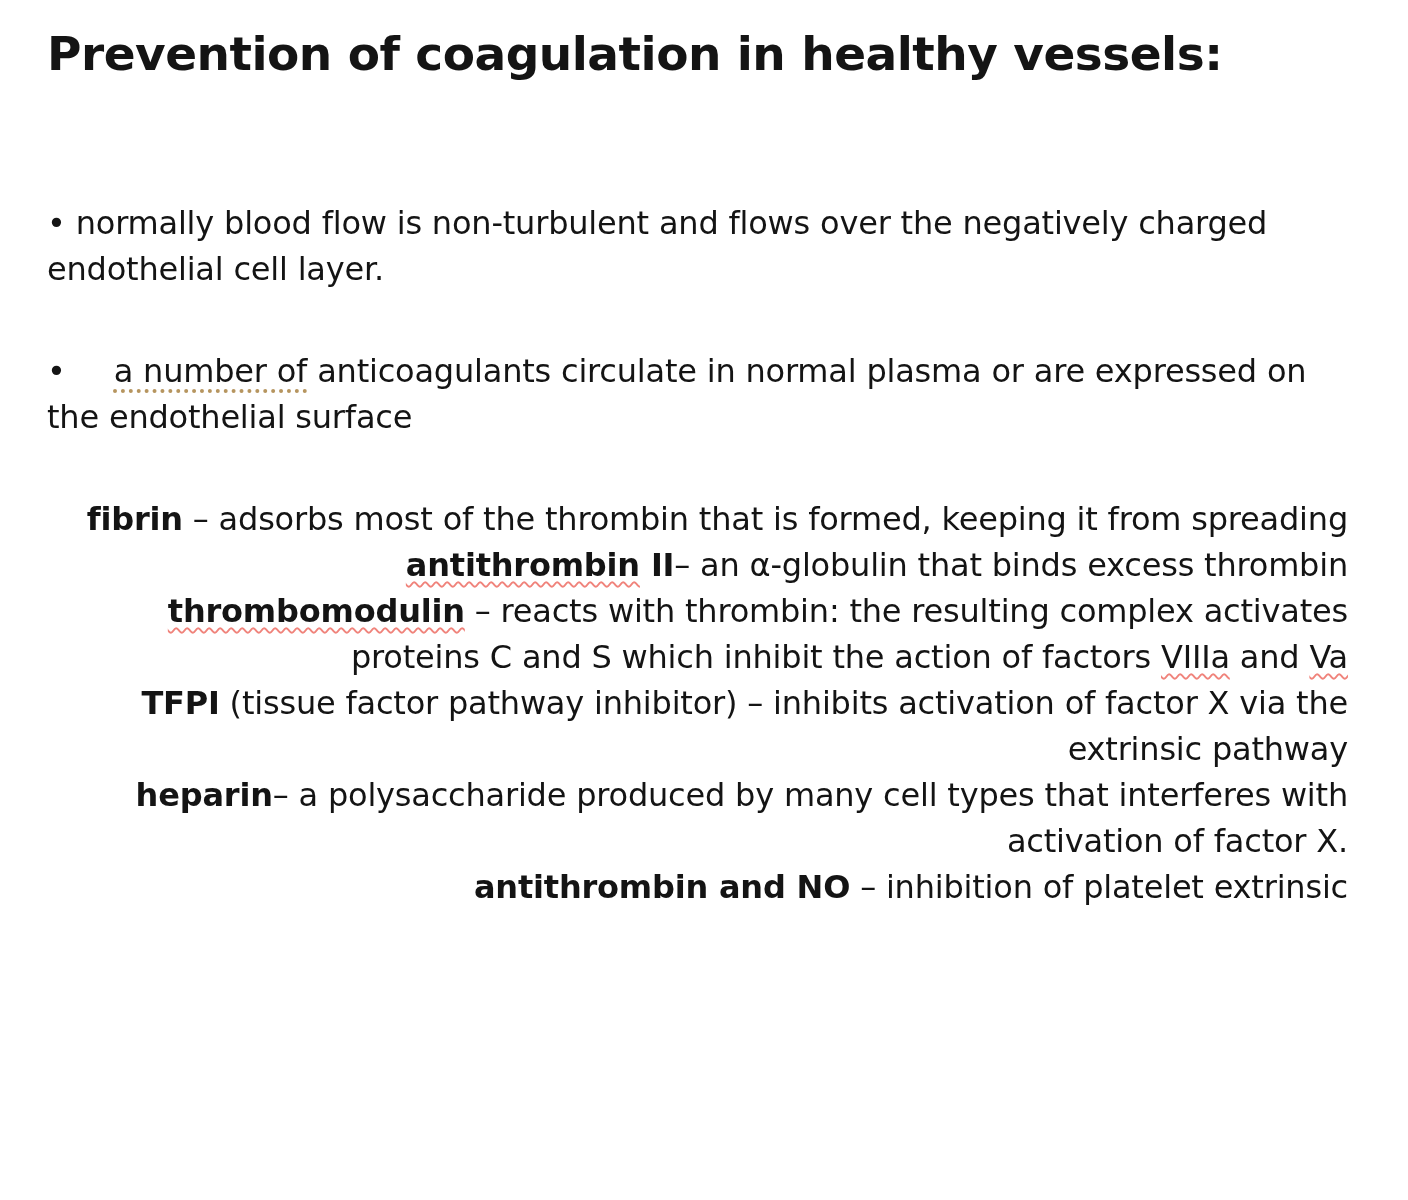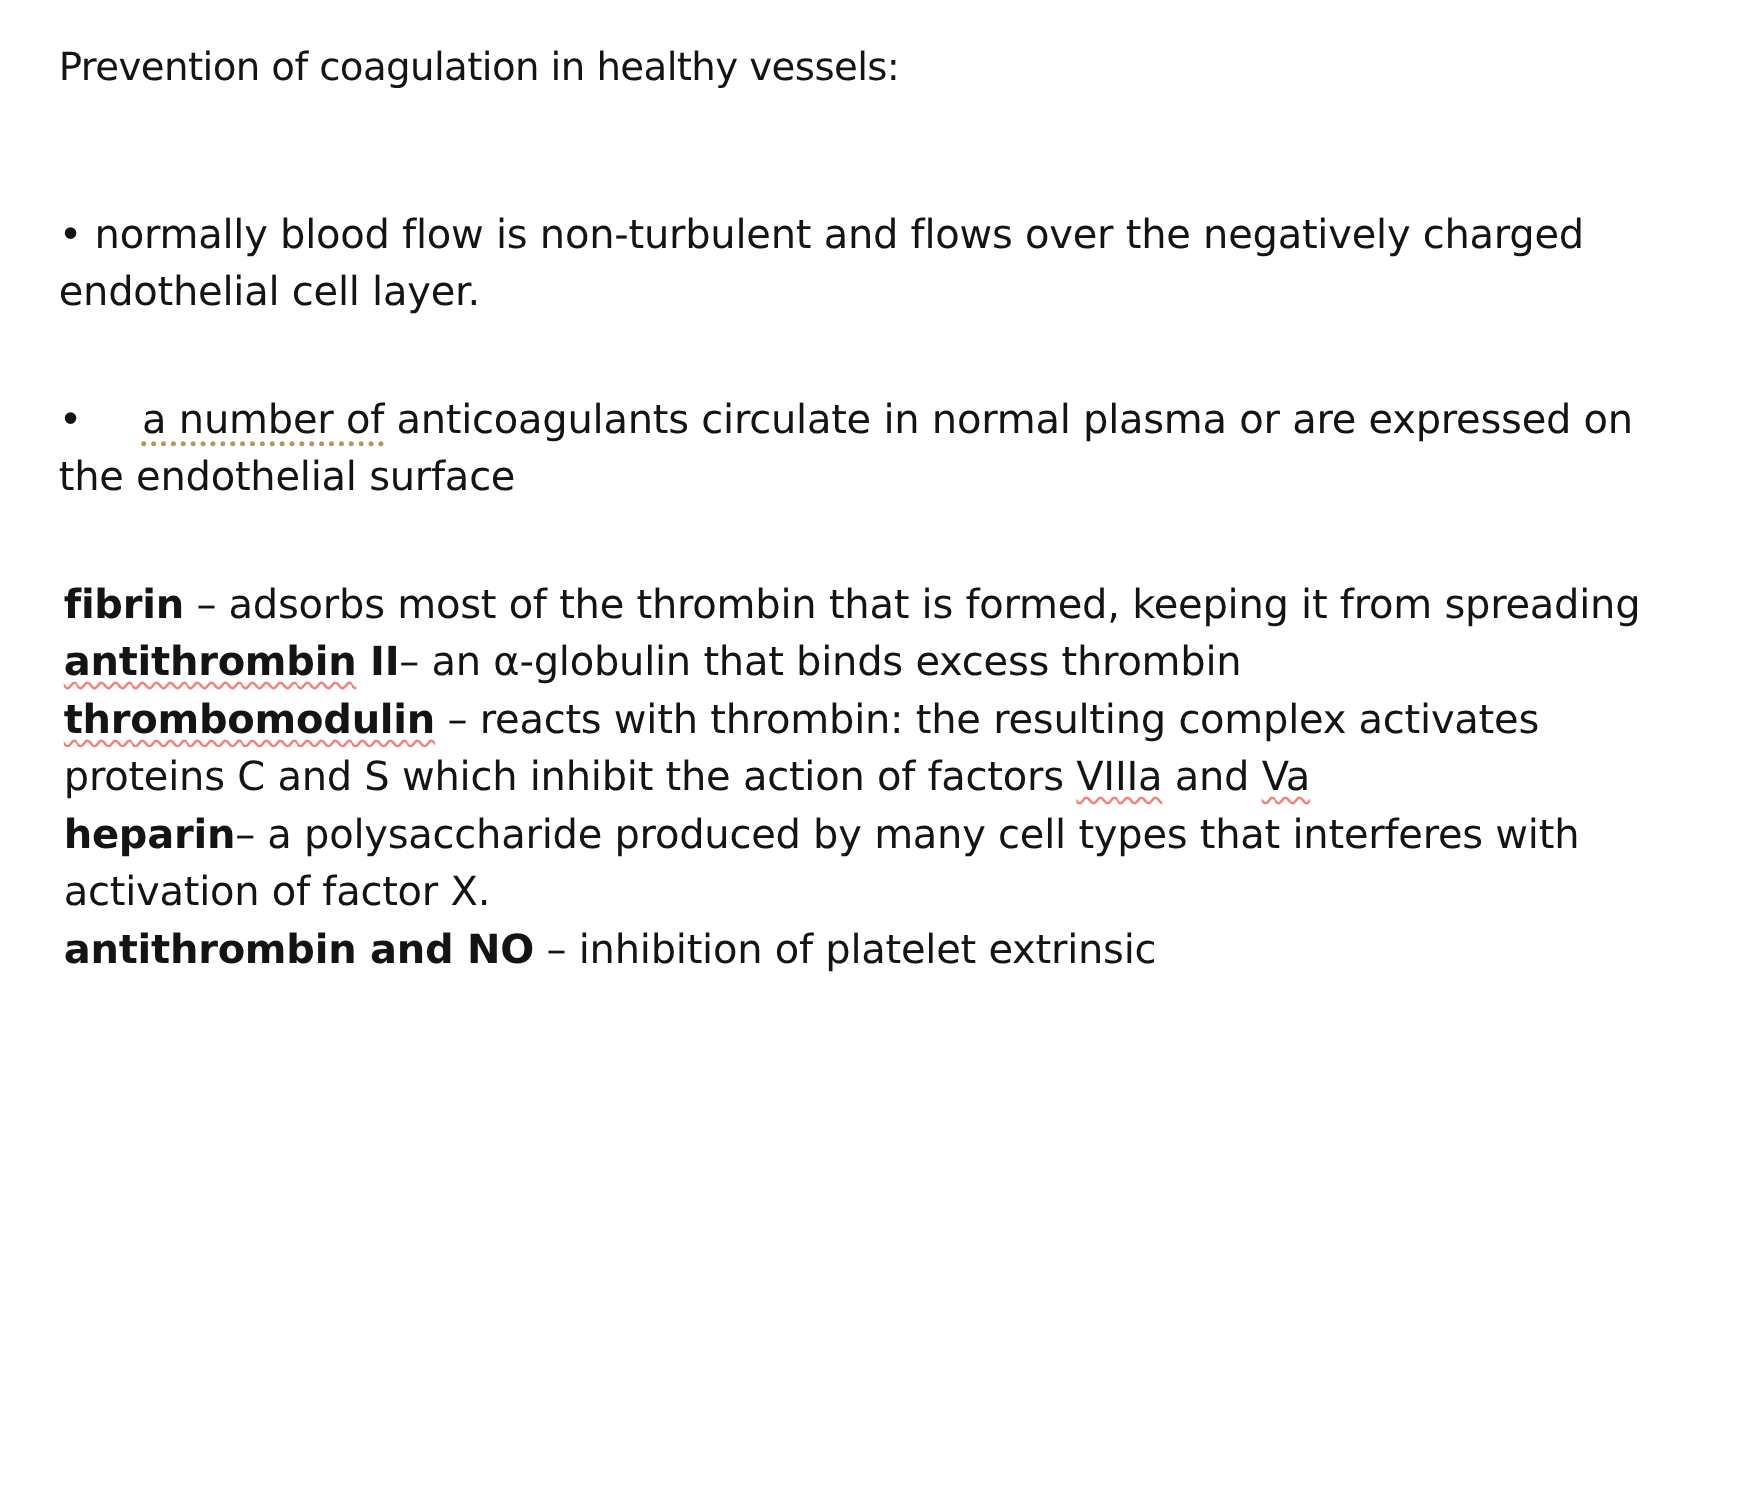--- a/index.html
+++ b/index.html
@@ -13,35 +13,35 @@
     font-family: "DejaVu Sans", sans-serif;
     -webkit-font-smoothing: antialiased;
   }
   .page {
     box-sizing: border-box;
     width: 1408px;
     height: 1200px;
     padding: 24px 44px 0 47px;
   }
   .title {
-    font-size: 31px;
+    font-size: 47px;
     line-height: 60px;
-    font-weight: 400;
+    font-weight: 700;
     letter-spacing: -0.5px;
-    margin: 0 0 80px 0;
+    margin: 0 0 116px 0;
   }
   .content {
     font-size: 32px;
     line-height: 46px;
     letter-spacing: -0.2px;
     max-width: 1320px;
   }
   .block { margin: 0 0 56px 0; }
   .block-plain { margin: 0 0 52px 0; }
-  .block-list { margin: 4px; }
+  .block-list { margin: 16px; text-align: right; }
   .bullet { margin-right: 10px; }
   .b { font-weight: 700; }
   .u-wavy {
     text-decoration-line: underline;
     text-decoration-style: wavy;
     text-decoration-thickness: 2px;
     text-underline-offset: 5px;
   }
   .u-dotted {
     text-decoration-line: underline;
@@ -55,17 +55,18 @@
 
 <div class="page">
   <h1 class="title">Prevention of coagulation in healthy vessels:</h1>
   <div class="content">
       <div class="block block-bullet"><span class="bullet">•</span><span>normally blood flow is non-turbulent and flows over the negatively charged endothelial cell layer.</span></div>
       <div class="block block-bullet"><span class="bullet">•</span><span class="u-dotted" style="text-decoration-color: rgb(182, 149, 95); margin-left: 38px;">a number of</span><span> anticoagulants circulate in normal plasma or are expressed on the endothelial surface</span></div>
       <div class="block block-list">
         <div class="list-line"><span class="b">fibrin</span><span> – adsorbs most of the thrombin that is formed, keeping it from spreading</span></div>
         <div class="list-line"><span class="b u-wavy" style="text-decoration-color: rgb(240, 131, 123);">antithrombin</span><span class="b"> II</span><span>– an α-globulin that binds excess thrombin</span></div>
         <div class="list-line"><span class="b u-wavy" style="text-decoration-color: rgb(240, 131, 123);">thrombomodulin</span><span> – reacts with thrombin: the resulting complex activates proteins C and S which inhibit the action of factors </span><span class="u-wavy" style="text-decoration-color: rgb(240, 131, 123);">VIIIa</span><span> and </span><span class="u-wavy" style="text-decoration-color: rgb(240, 131, 123);">Va</span></div>
+        <div class="list-line"><span class="b">TFPI</span><span> (tissue factor pathway inhibitor) – inhibits activation of factor X via the extrinsic pathway</span></div>
         <div class="list-line"><span class="b">heparin</span><span>– a polysaccharide produced by many cell types that interferes with activation of factor X.</span></div>
         <div class="list-line"><span class="b">antithrombin and NO</span><span> – inhibition of platelet extrinsic</span></div>
       </div>
     </div>
 </div>
 
 </body></html>

